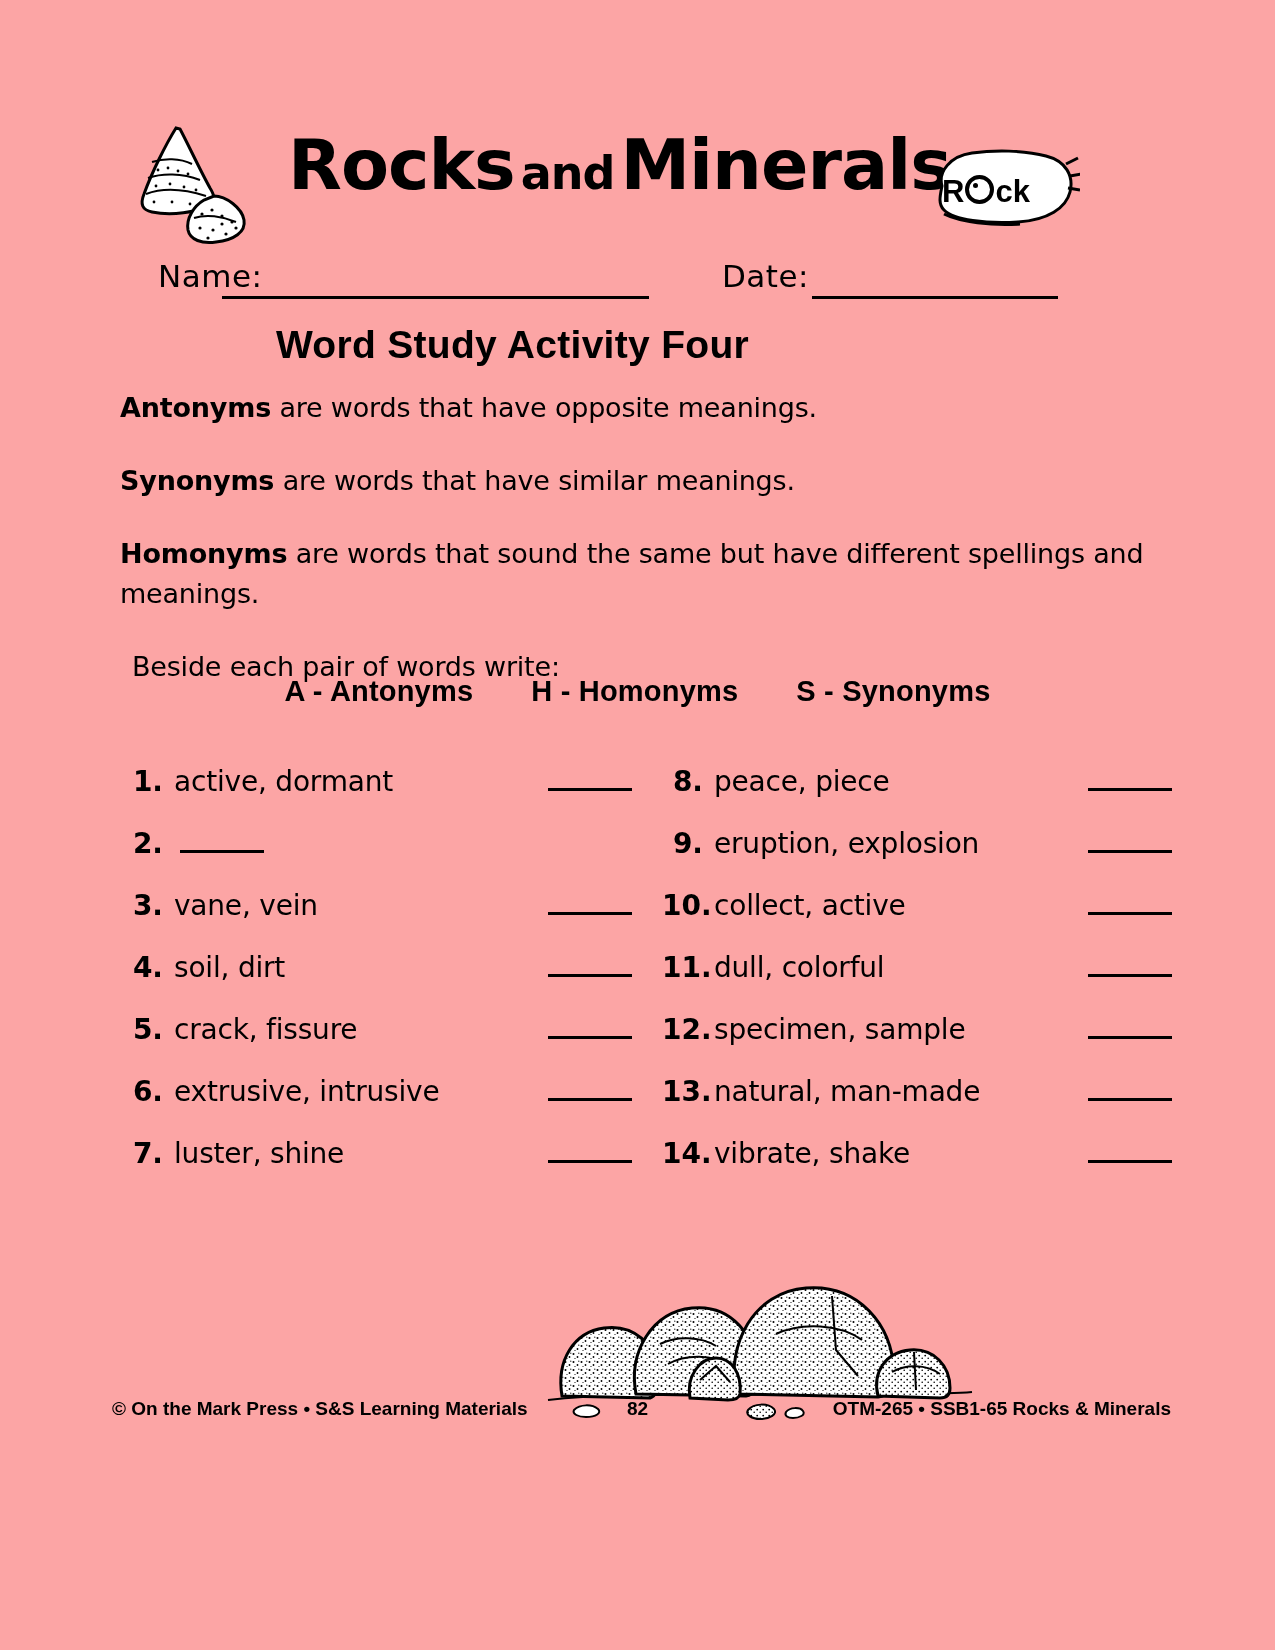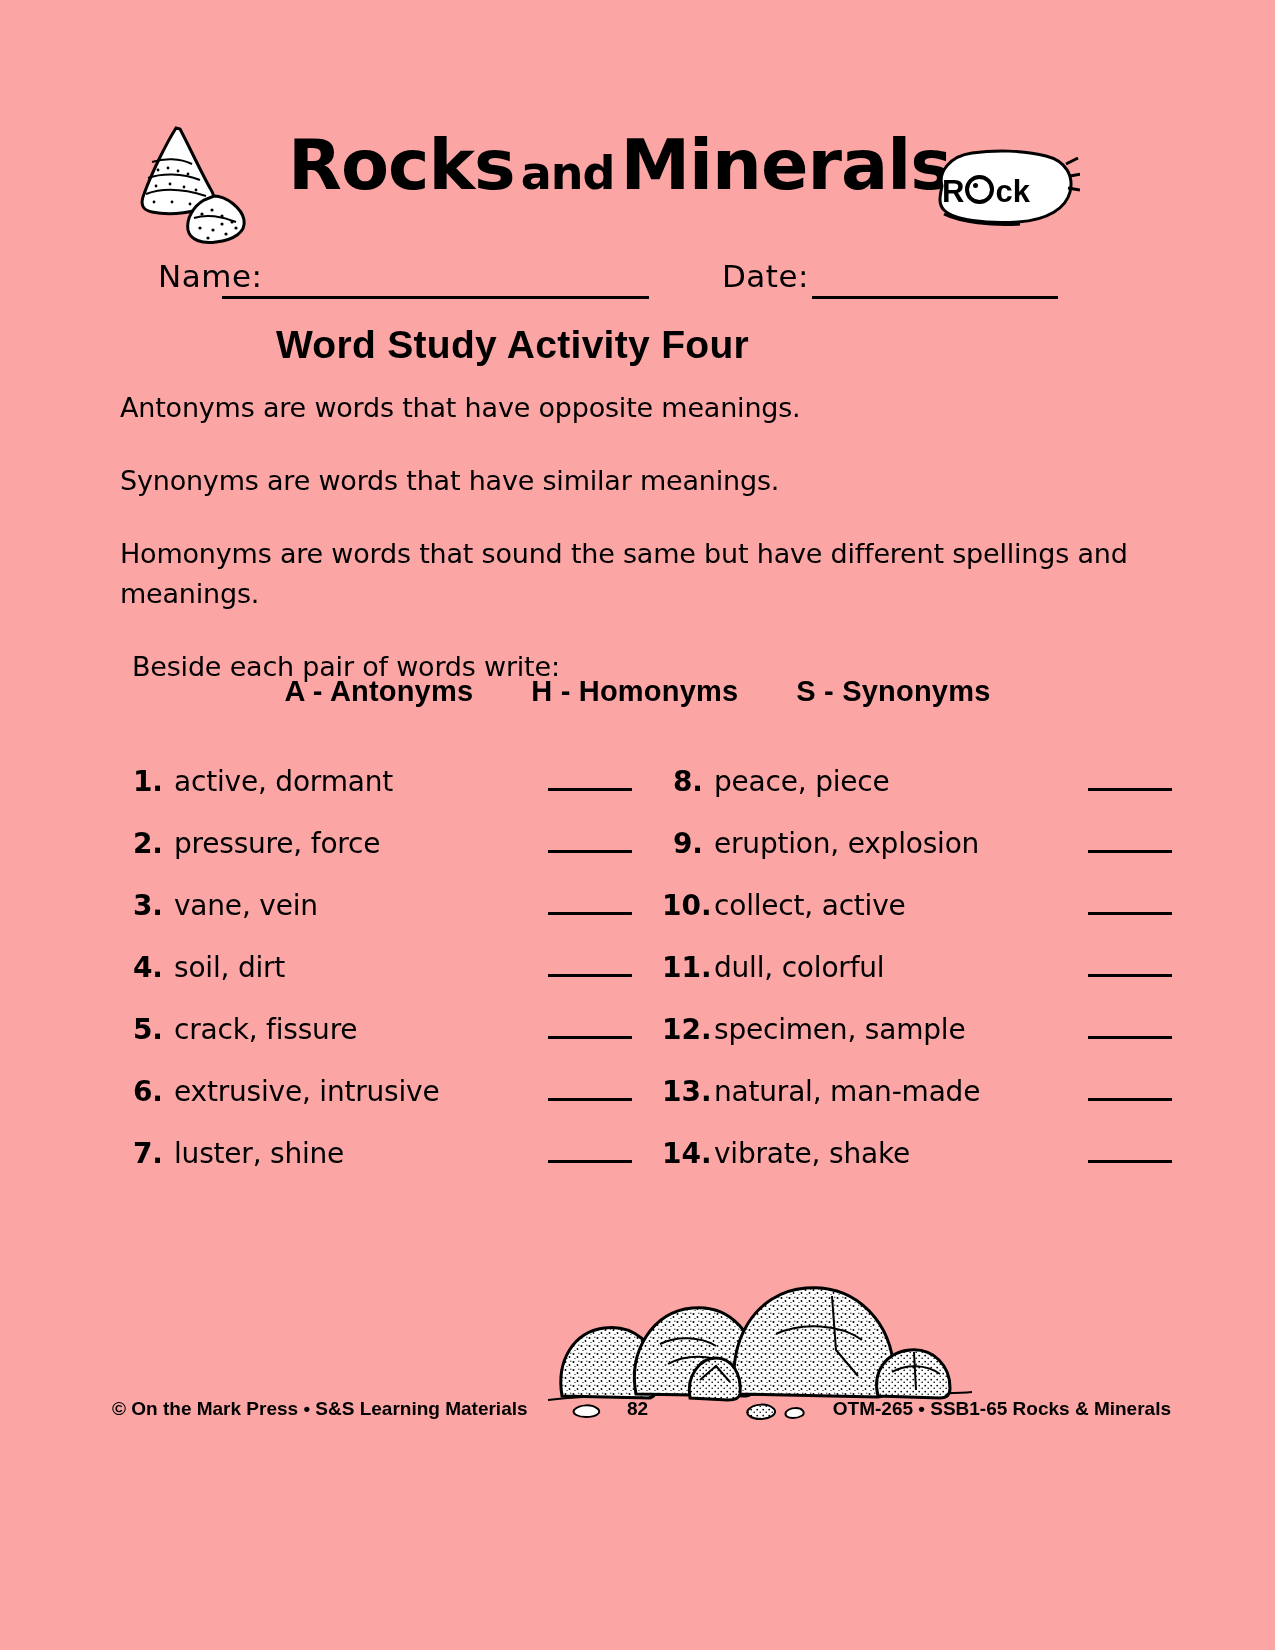--- a/index.html
+++ b/index.html
@@ -132,21 +132,21 @@
     width: 1040px;
   }
   .def-p {
     font-family: "DejaVu Sans", sans-serif;
     font-size: 27px;
     line-height: 40px;
     margin: 0 0 33px 0;
     letter-spacing: -0.2px;
   }
   .def-p b {
-    font-weight: normal;
+    font-weight: bold;
   }
   .instruction {
     font-family: "DejaVu Sans", sans-serif;
     font-size: 27px;
     line-height: 40px;
     margin: 14px 0 0 12px;
     letter-spacing: -0.2px;
   }
 
   
@@ -338,21 +338,20 @@
   <div class="columns">
 
     <div class="col col-left">
       <div class="pair-row">
         <span class="pair-num">1.</span>
         <span class="pair-words">active, dormant</span>
         <span class="answer-blank"></span>
       </div>
       <div class="pair-row">
         <span class="pair-num">2.</span>
-        <span class="pair-words">pressure, force</span>
         <span class="answer-blank"></span>
       </div>
       <div class="pair-row">
         <span class="pair-num">3.</span>
         <span class="pair-words">vane, vein</span>
         <span class="answer-blank"></span>
       </div>
       <div class="pair-row">
         <span class="pair-num">4.</span>
         <span class="pair-words">soil, dirt</span>

